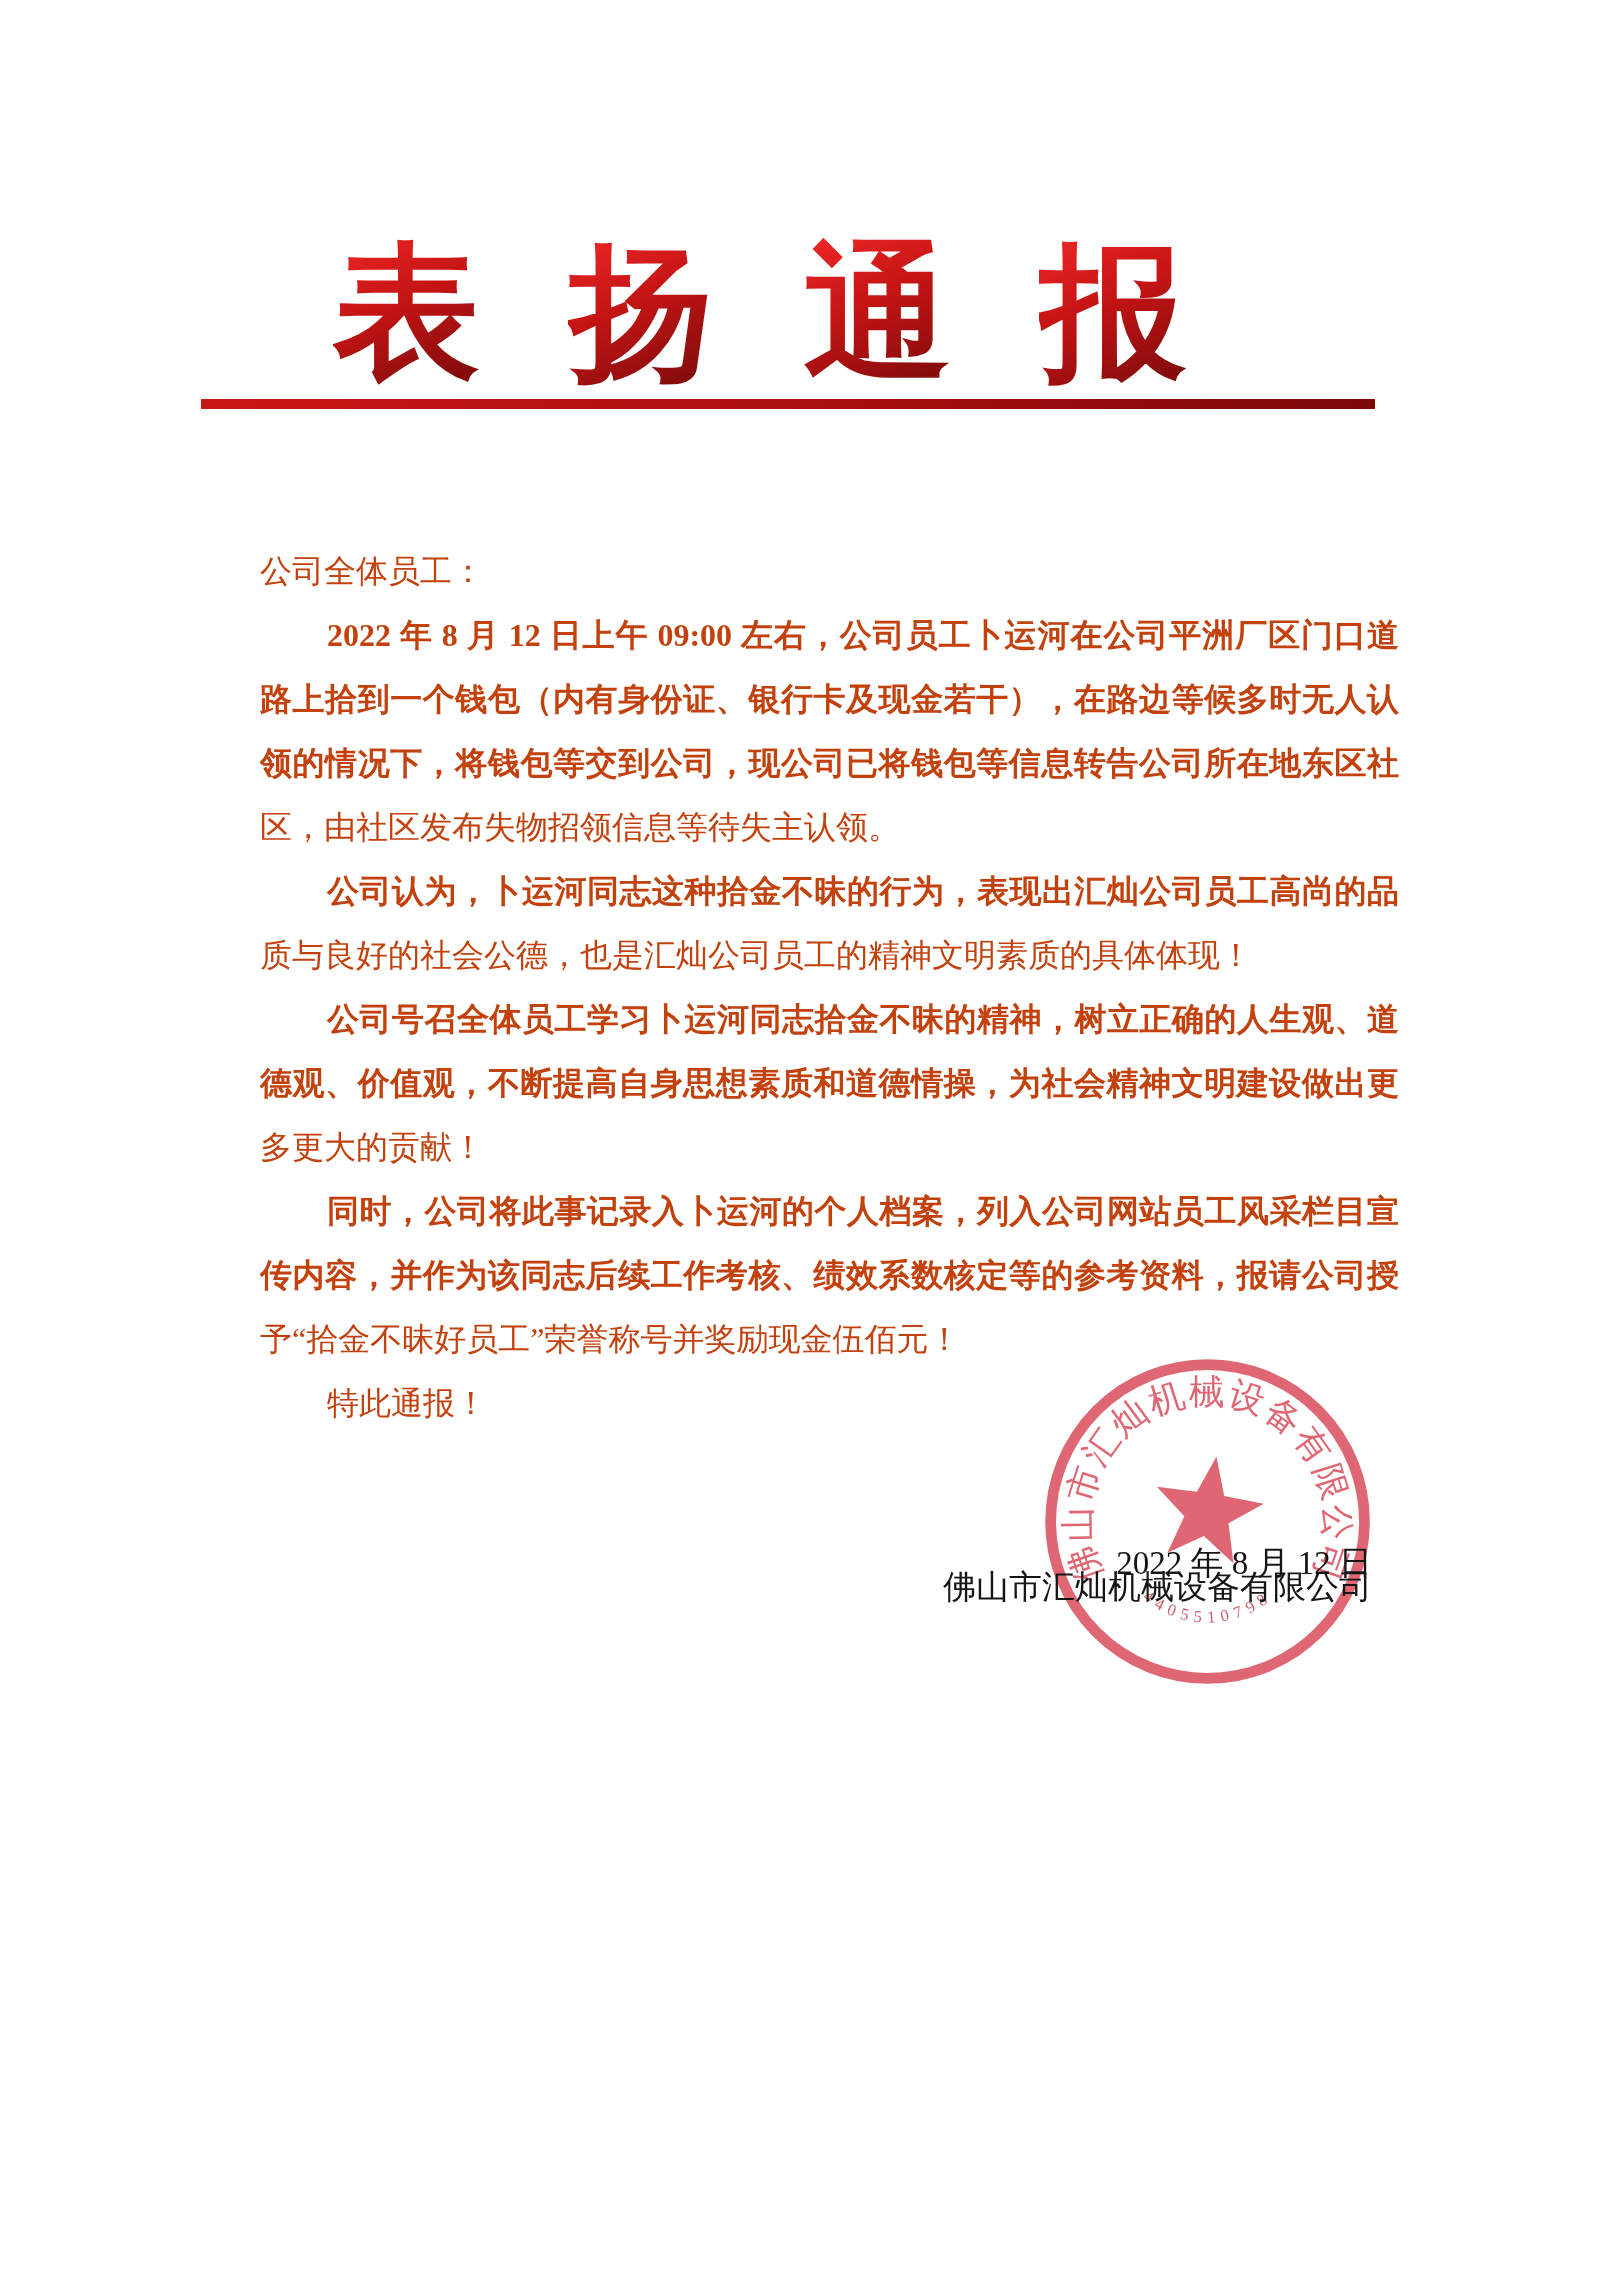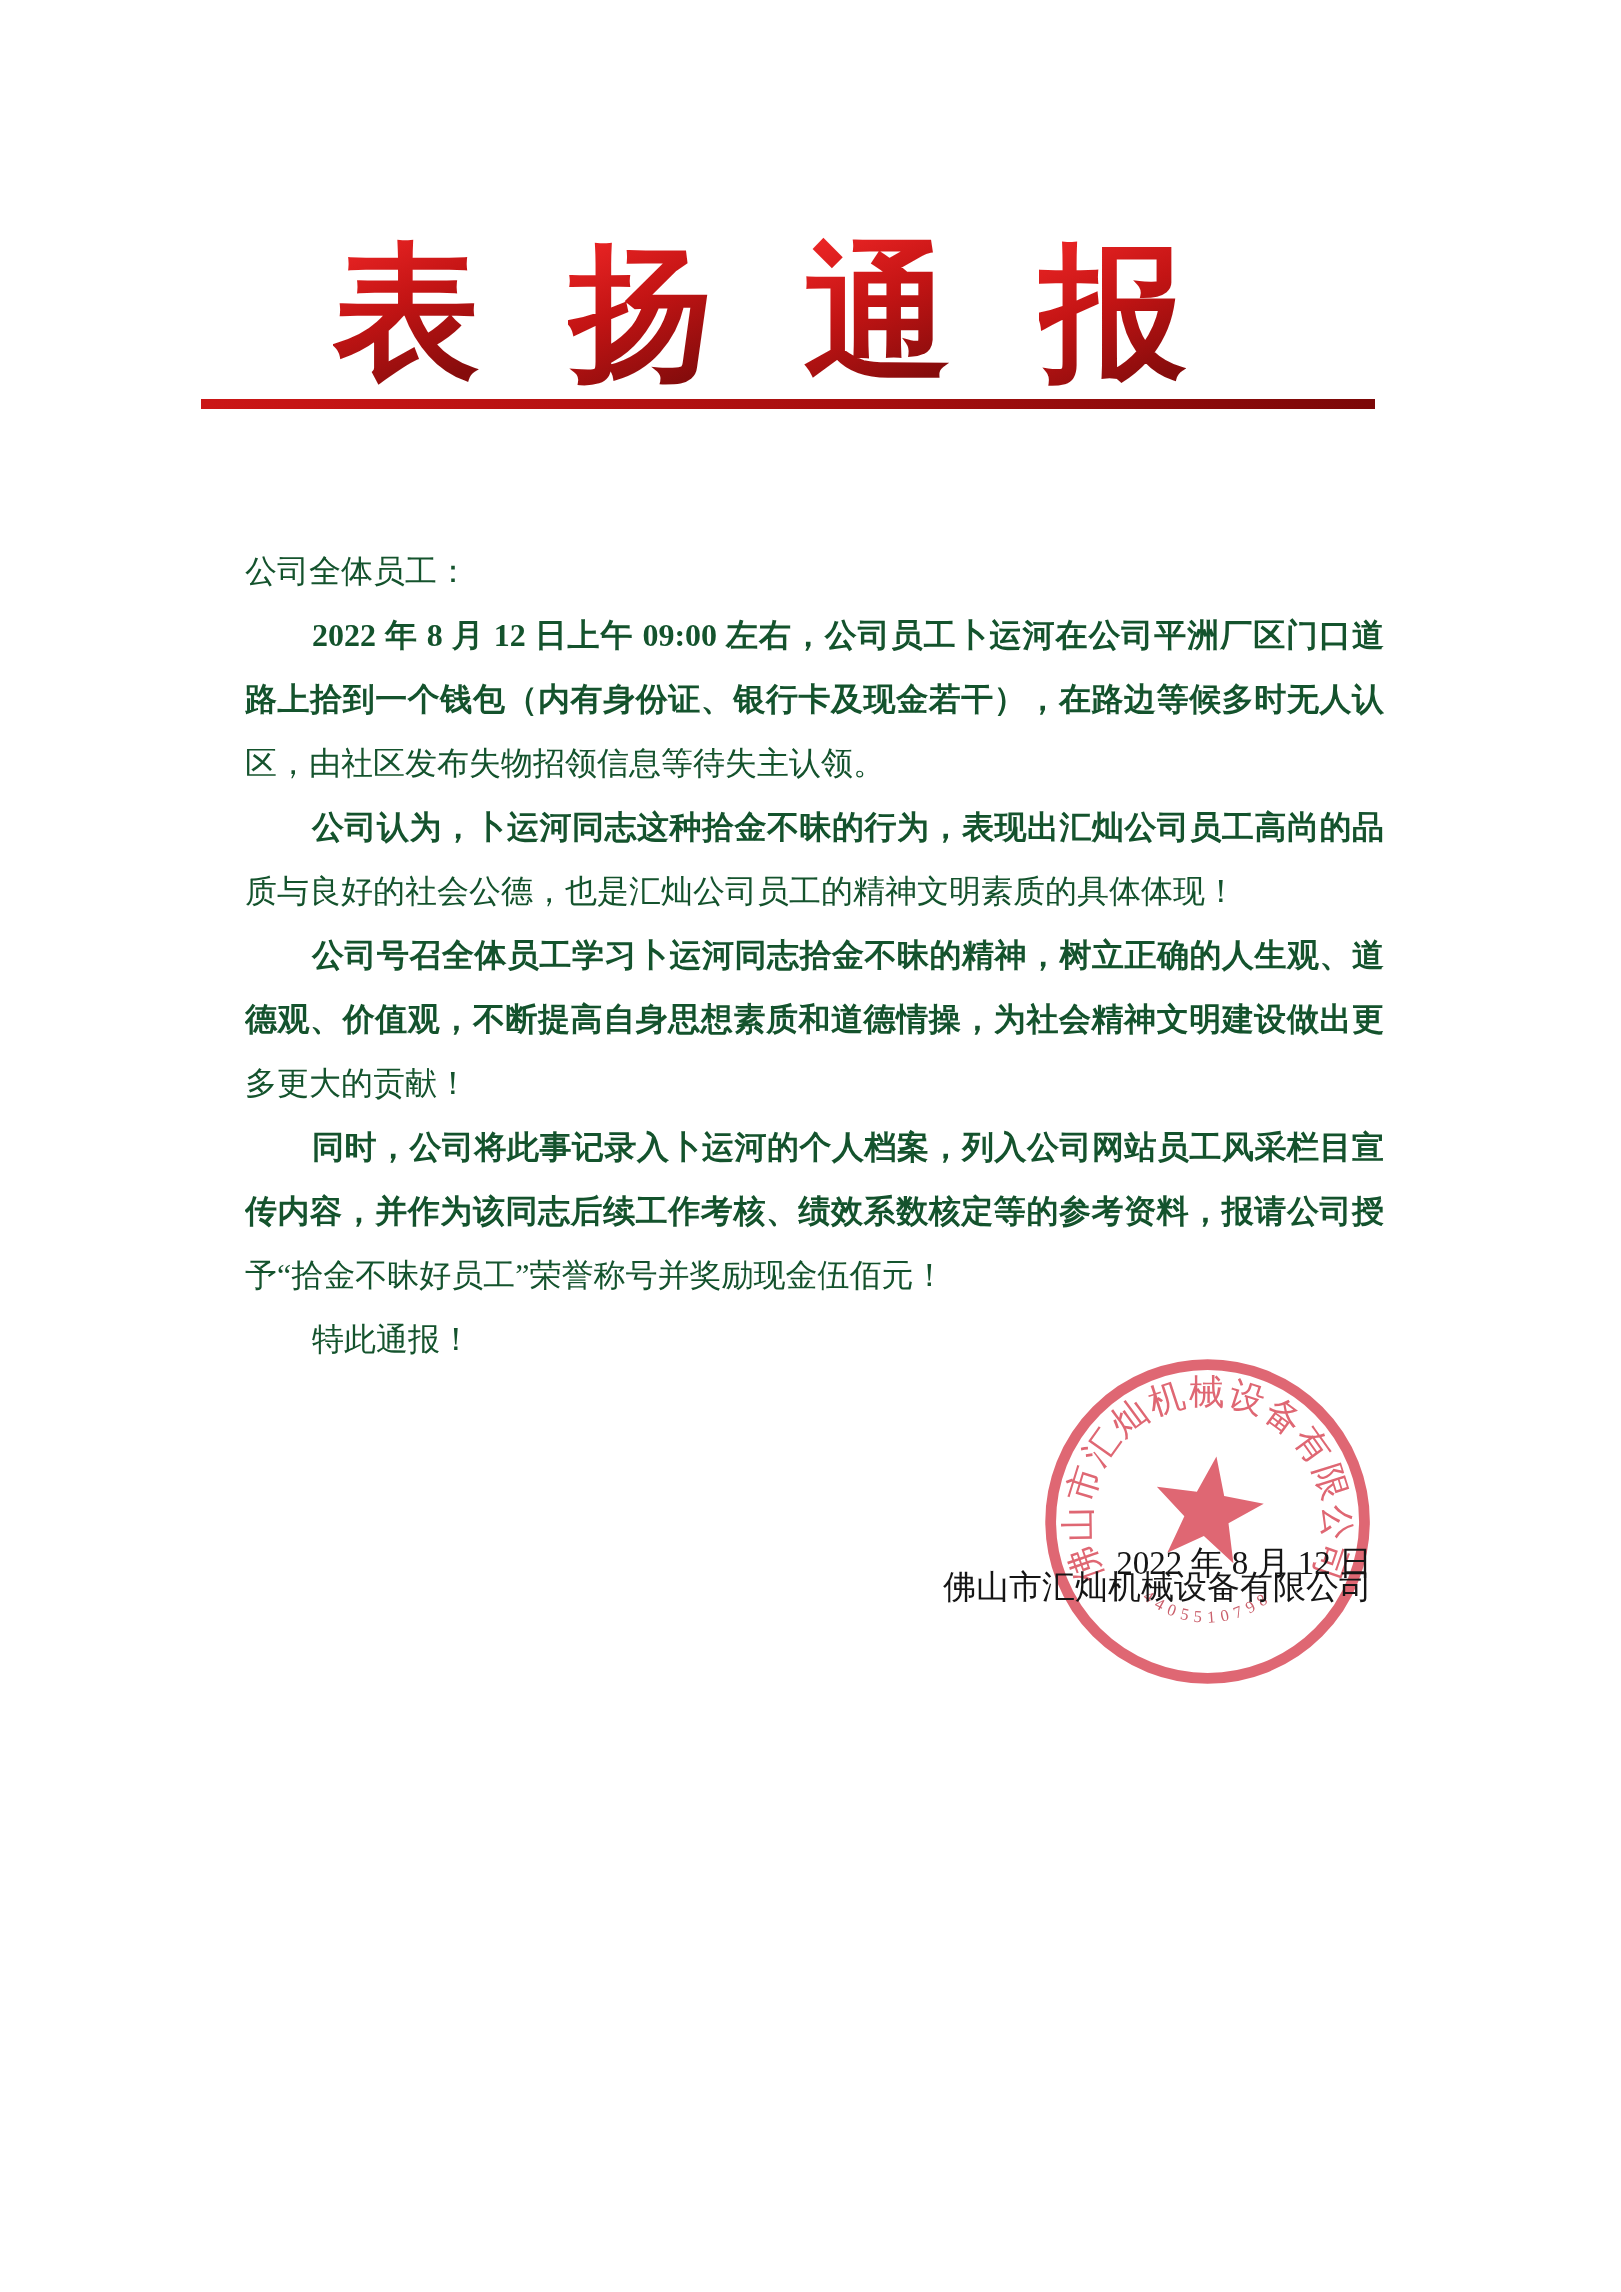--- a/index.html
+++ b/index.html
@@ -24,22 +24,22 @@
     -webkit-background-clip:text;background-clip:text;
     color:transparent;
   }
   .title-rule{
     position:absolute;left:201px;top:399px;width:1174px;height:9.8px;
     background:linear-gradient(90deg,#cb1616,#a80f0f 55%,#7c0808 100%);
   }
 
   
   .body-block{
-    position:absolute;left:245px;top:539px;width:1139px;
-    font-size:32px;color:#14532d;
+    position:absolute;left:260px;top:539px;width:1139px;
+    font-size:32px;color:#c2410c;
   }
   .body-line{
     height:64px;line-height:64px;overflow:hidden;
     box-sizing:border-box;width:100%;
     text-align:left;
   }
   .body-line.j{text-align:justify;text-align-last:justify;font-weight:bold;}
   .body-line.i{padding-left:67px;}
 
   
@@ -69,20 +69,21 @@
     <span class="title-char">扬</span>
     <span class="title-char">通</span>
     <span class="title-char">报</span>
   </div>
   <div class="title-rule"></div>
 
   <div class="body-block" id="body-lines">
       <div class="body-line">公司全体员工：</div>
       <div class="body-line j i">2022 年 8 月 12 日上午 09:00 左右，公司员工卜运河在公司平洲厂区门口道</div>
       <div class="body-line j">路上拾到一个钱包（内有身份证、银行卡及现金若干），在路边等候多时无人认</div>
+      <div class="body-line j">领的情况下，将钱包等交到公司，现公司已将钱包等信息转告公司所在地东区社</div>
       <div class="body-line">区，由社区发布失物招领信息等待失主认领。</div>
       <div class="body-line j i">公司认为，卜运河同志这种拾金不昧的行为，表现出汇灿公司员工高尚的品</div>
       <div class="body-line">质与良好的社会公德，也是汇灿公司员工的精神文明素质的具体体现！</div>
       <div class="body-line j i">公司号召全体员工学习卜运河同志拾金不昧的精神，树立正确的人生观、道</div>
       <div class="body-line j">德观、价值观，不断提高自身思想素质和道德情操，为社会精神文明建设做出更</div>
       <div class="body-line">多更大的贡献！</div>
       <div class="body-line j i">同时，公司将此事记录入卜运河的个人档案，列入公司网站员工风采栏目宣</div>
       <div class="body-line j">传内容，并作为该同志后续工作考核、绩效系数核定等的参考资料，报请公司授</div>
       <div class="body-line">予“拾金不昧好员工”荣誉称号并奖励现金伍佰元！</div>
       <div class="body-line i">特此通报！</div>

